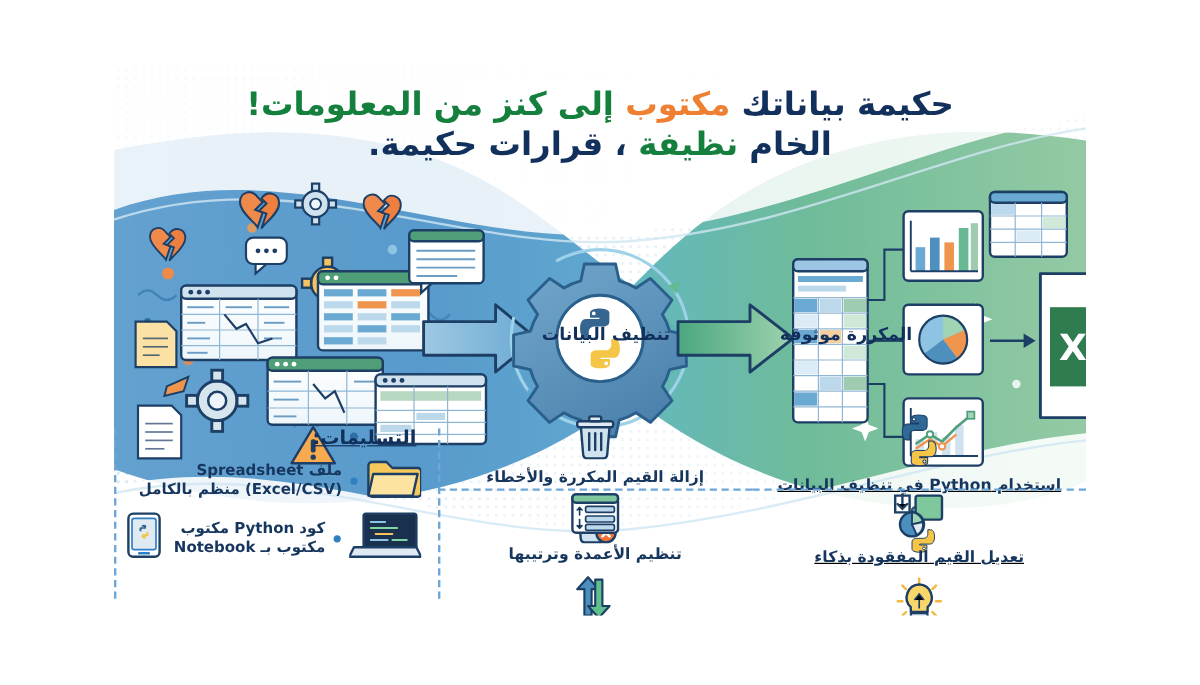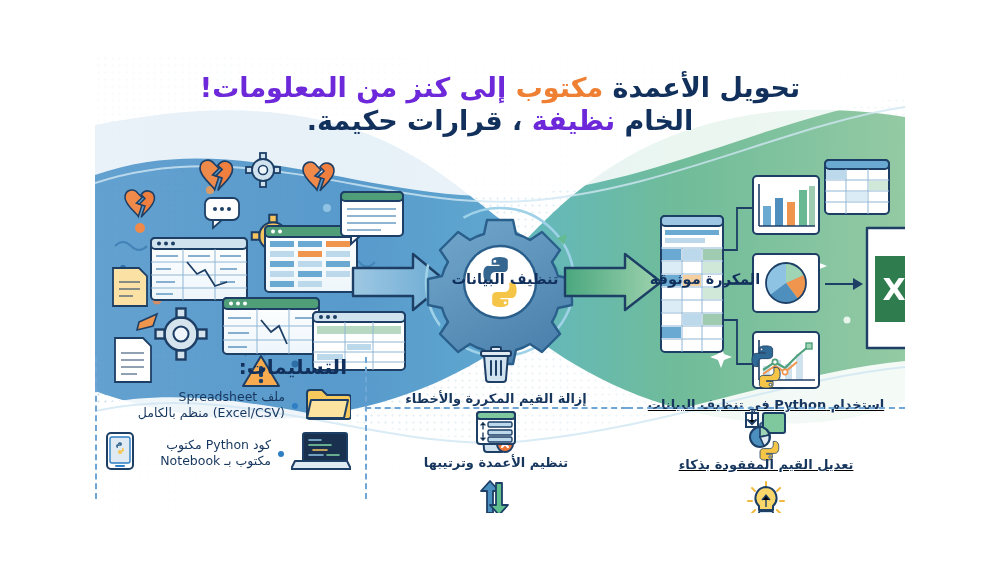--- a/index.html
+++ b/index.html
@@ -33,21 +33,21 @@
   
   .title-wrap{
     position:absolute;left:0;top:17px;width:810px;z-index:6;
     text-align:center;line-height:1.22;
   }
   .title-line{
     font-size:27px;font-weight:bold;letter-spacing:0px;
     direction:rtl;white-space:nowrap;
   }
   .t-navy{color:#12305c;}
-  .t-green{color:#6d28d9;}
+  .t-green{color:#15803d;}
   .t-orange{color:#ef8033;}
 
   
   .stage{position:absolute;left:0;top:95px;width:810px;height:250px;z-index:5;}
 
   .stage-label{
     position:absolute;font-size:14.5px;font-weight:bold;color:#12305c;
     direction:rtl;white-space:nowrap;z-index:7;
   }
   .label-clean{left:319px;top:216px;width:160px;text-align:center;padding-left:11px;}
@@ -76,31 +76,31 @@
   }
   .feature + .feature{border-top:2px dashed #6fa6d6;}
   .feat-text{
     font-size:13px;font-weight:bold;color:#16365e;direction:rtl;
     text-align:right;line-height:1.25;flex:1;
   }
   .feat-ico,.feat-ico2{flex:0 0 auto;display:flex;align-items:center;justify-content:center;}
 
   
   .deliver-title{
-    font-size:20px;font-weight:bold;color:#12305c;direction:rtl;
-    text-align:right;margin:6px 4px 6px 0;
+    font-size:16px;font-weight:bold;color:#12305c;direction:rtl;
+    text-align:right;margin:6px 4px 6px 0;text-decoration:underline;
   }
   .deliver-item{
     display:flex;align-items:center;gap:7px;direction:rtl;margin-bottom:4px;
   }
   .bullet{
     flex:0 0 auto;width:6px;height:6px;border-radius:50%;background:#2f7fc4;margin-top:2px;
   }
   .deliver-text{
-    font-size:12.5px;font-weight:normal;color:#16365e;direction:rtl;
+    font-size:12.5px;font-weight:bold;color:#16365e;direction:rtl;
     text-align:right;line-height:1.3;flex:1;
   }
   .deliver-ico{flex:0 0 auto;}
 </style>
 </head>
 <body>
 
 <div class="canvas">
   <div class="poster">
 
@@ -144,21 +144,21 @@
 
       <path d="M0,120 C140,70 280,150 420,140 C560,130 680,60 810,42 L810,0 L0,0 Z" fill="#ffffff" opacity="0.86"></path>
       <path d="M0,350 C150,318 290,396 430,382 C570,368 690,318 810,306 L810,458 L0,458 Z" fill="#ffffff" opacity="0.9"></path>
 
       <path d="M0,128 C150,78 290,156 430,146 C570,136 690,70 810,52" fill="none" stroke="#cfe6f2" stroke-width="2" opacity="0.8"></path>
       <path d="M0,356 C150,324 290,400 430,386 C570,372 690,324 810,312" fill="none" stroke="#cfe6f2" stroke-width="2" opacity="0.8"></path>
     </svg>
 
     <div class="title-wrap">
       <div class="title-line">
-        <span class="t-navy">تحويل الأعمدة</span>
+        <span class="t-navy">حكيمة بياناتك</span>
         <span class="t-orange">مكتوب</span>
         <span class="t-green">إلى كنز من المعلومات!</span>
       </div>
       <div class="title-line">
         <span class="t-navy">الخام</span>
         <span class="t-green">نظيفة</span>
         <span class="t-navy">، قرارات حكيمة.</span>
       </div>
     </div>
 

